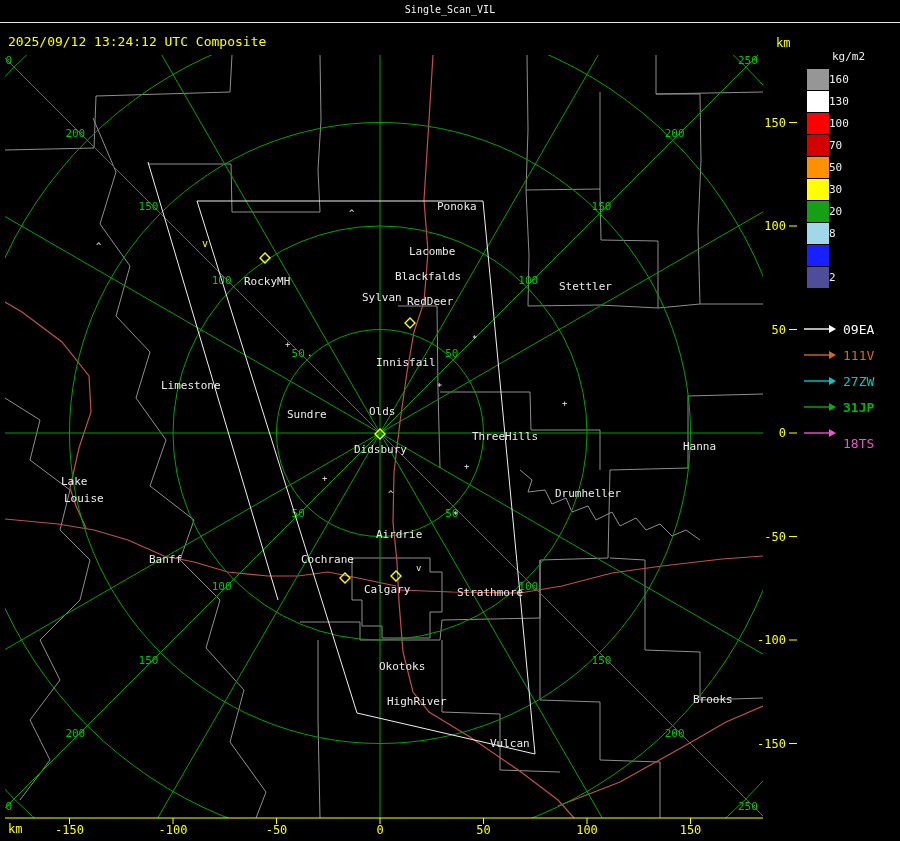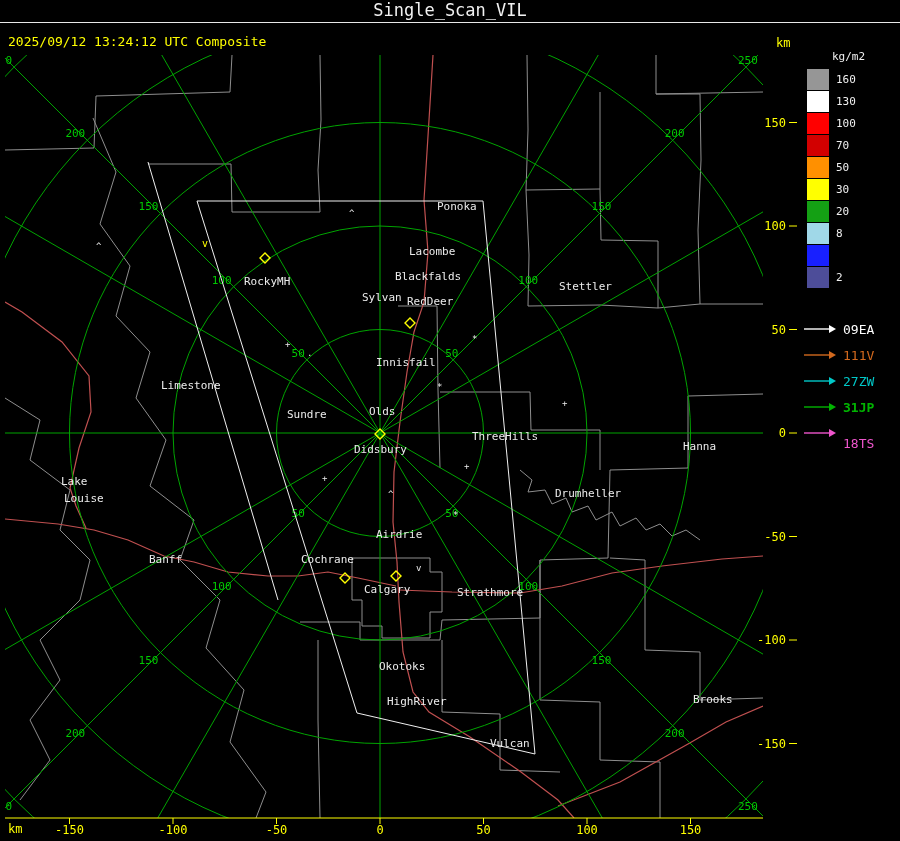--- a/index.html
+++ b/index.html
@@ -1,29 +1,29 @@
 <!DOCTYPE html>
 <html><head>
 <meta charset="utf-8">
 <style>
   html,body{margin:0;padding:0;background:#000;}
   body{width:900px;height:841px;position:relative;overflow:hidden;
        font-family:"DejaVu Sans Mono","Liberation Mono",monospace;color:#fff;}
   .titlebar{position:absolute;top:0;left:0;width:900px;height:22px;text-align:center;
-            font-size:17px;line-height:20px;color:#f2f2f2;}
+            font-size:10px;line-height:20px;color:#f2f2f2;}
   .topline{position:absolute;top:22px;left:0;width:900px;border-top:1px solid #e8e8e8;height:0;}
   .ts{position:absolute;top:34px;left:8px;color:#ffff00;font-size:13px;}
   .km-top{position:absolute;top:36px;left:776px;color:#ffff00;font-size:12px;}
   .km-bottom{position:absolute;top:822px;left:8px;color:#ffff00;font-size:12px;}
   #map-svg{position:absolute;top:0;left:0;}
   .panel{position:absolute;top:50px;left:799px;width:100px;}
   .legend-unit{color:#f0f0f0;font-size:11px;margin:0 0 6px 33px;}
   .lvl{display:flex;align-items:center;height:21px;margin-bottom:1px;}
   .box{width:22px;height:21px;margin-left:8px;flex:0 0 auto;}
-  .lab{color:#f0f0f0;font-size:11px;margin-left:7px;}
+  .lab{color:#f0f0f0;font-size:11px;}
   #legend-stations{margin-top:28px;}
   .stn{display:flex;align-items:center;height:26px;margin-left:4px;}
   .sid{font-size:13px;margin-left:6px;}
 </style>
 </head>
 <body>
 
 <div class="titlebar">
   <span>Single_Scan_VIL</span>
 </div>

